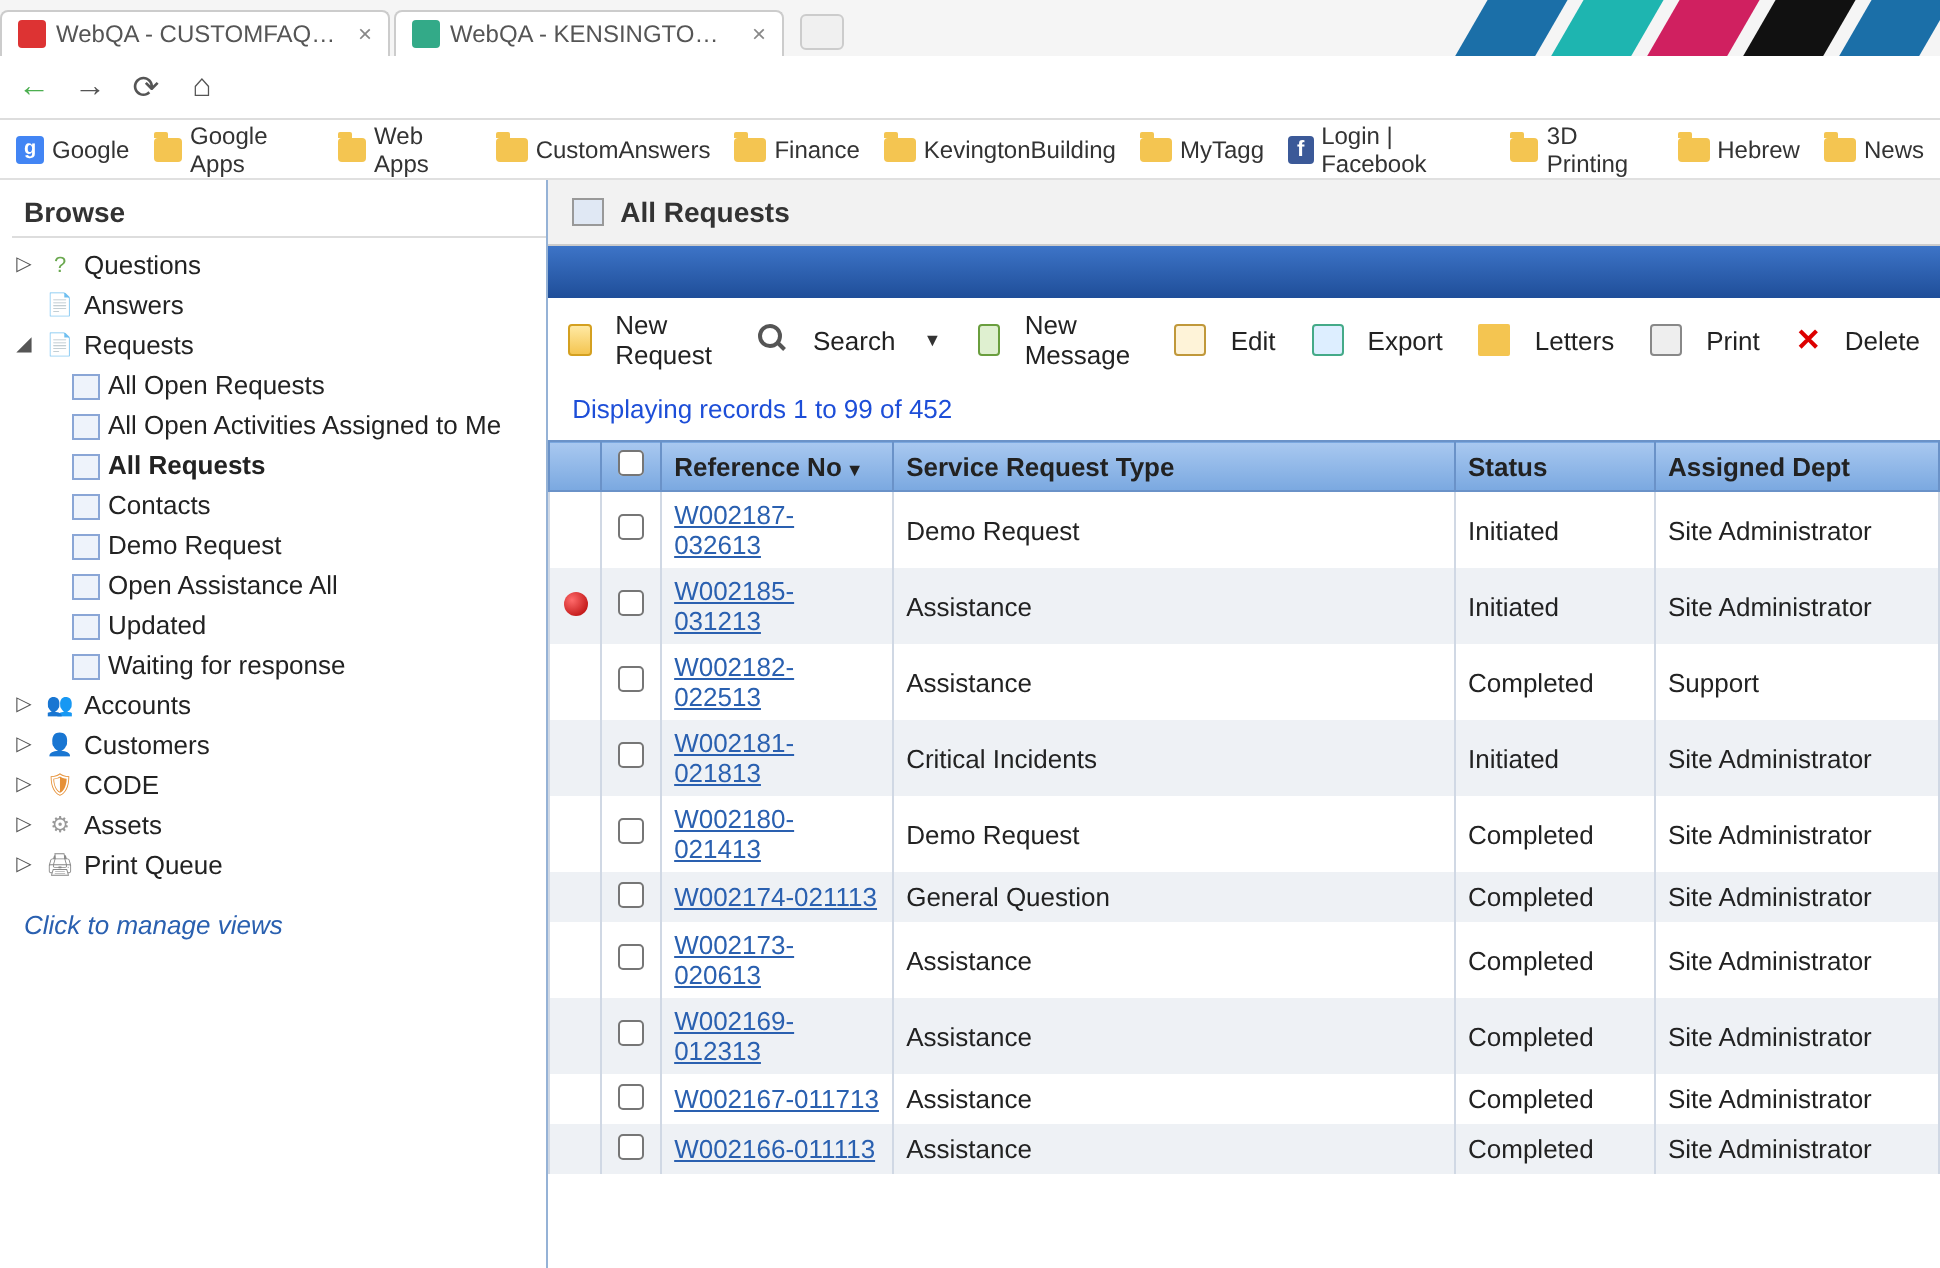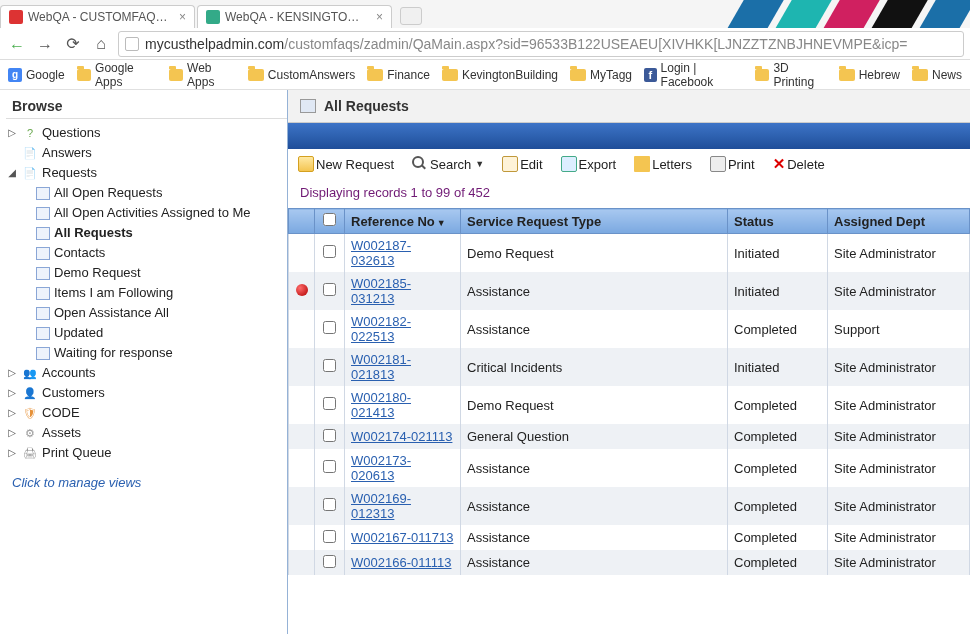--- a/index.html
+++ b/index.html
@@ -47,35 +47,35 @@
   .ticon.code { color: #e69138; } .ticon.assets { color: #999; } .ticon.print { color: #888; }
   .ticon.sheet { background:#eef3fb; border:1px solid #8aa6d6; width:14px; height:13px; }
   .manage-link { color: #2a60b0; padding: 12px 6px; font-size: 13px; cursor: pointer; font-style: italic; }
 
   .main { flex: 1; display: flex; flex-direction: column; }
   .page-header { background: #f2f2f2; border-bottom: 1px solid #ccc; padding: 8px 12px; display: flex; align-items: center; gap: 8px; }
   .page-header .hicon { width: 16px; height: 14px; border: 1px solid #999; background: #e0e8f4; }
   .page-header .ptitle { font-weight: bold; color: #333; font-size: 14px; }
   .bluebar { height: 26px; background: #2a5aa6; background: linear-gradient(#3d74c7, #1f4e99); }
   .toolbar { display: flex; align-items: center; gap: 18px; padding: 6px 10px; font-size: 13px; color: #222; }
-  .tbtn { display: flex; align-items: center; gap: 2px; cursor: pointer; }
+  .tbtn { display: flex; align-items: center; gap: 12px; cursor: pointer; }
   .tbtn .ticon2 { width: 16px; height: 16px; display:inline-block; }
   .i-new { background: linear-gradient(#ffe9a3,#f4c551); border:1px solid #d4a020; border-radius:2px; }
   .i-search { width:16px; height:16px; position:relative; }
   .i-search::before { content:''; position:absolute; width:8px; height:8px; border:2px solid #555; border-radius:50%; }
   .i-search::after { content:''; position:absolute; width:5px; height:2px; background:#555; transform:rotate(45deg); left:9px; top:10px; }
   .i-mail { border:1px solid #6a9e3e; background:#dff0d0; border-radius:2px; }
   .i-edit { border:1px solid #c0983a; background:#fef3d8; border-radius:2px; }
   .i-export { border:1px solid #4a8; background:#def; border-radius:2px; }
   .i-letters { background:#f4c551; border-radius:1px; }
   .i-print { border:1px solid #888; background:#eee; border-radius:2px; }
   .i-delete { color:#d00; font-weight:bold; font-size:15px; width:auto; }
   .tbtn .caret { font-size: 9px; color: #333; margin-left: 2px; }
 
-  .records-info { padding: 6px 12px 8px; font-size: 13px; color: #701a75; }
+  .records-info { padding: 6px 12px 8px; font-size: 13px; color: #1d4ed8; }
 
   .grid { border-collapse: collapse; width: 100%; table-layout: fixed; font-size: 13px; }
   .grid th { background: #8fb7e8; background: linear-gradient(#a8c8f0, #7aa8e0); color: #222; text-align: left; font-weight: bold; padding: 4px 6px; border: 1px solid #6a92c8; margin-left: 24px; }
   .grid th.flag-col { width: 26px; }
   .grid th.cb-col { width: 30px; text-align:center; }
   .grid th.ref-col { width: 116px; }
   .grid th.type-col { width: auto; }
   .grid th.status-col { width: 100px; }
   .grid th.dept-col { width: 142px; }
   .grid td { padding: 4px 6px; border-left: 1px solid #d0d8e4; border-right: 1px solid #d0d8e4; vertical-align: middle; height: 25px; }
@@ -108,25 +108,20 @@
     <span class="close">×</span>
   </div>
   <div class="newtab"></div>
 </div>
 
 <div class="navbar">
   <div class="navbtn back">←</div>
   <div class="navbtn">→</div>
   <div class="navbtn">⟳</div>
   <div class="navbtn">⌂</div>
-  <div class="urlbar">
-    <span class="icon"></span>
-    <span class="host">mycusthelpadmin.com</span>
-      <span>/customfaqs/zadmin/QaMain.aspx?sid=96533B122USEAEU[XIVHKK[LJNZZTZNBJHNEVMPE&amp;icp=</span>
-  </div>
 </div>
 
 <div class="bookbar" id="bookbar">
     <div class="bookitem">
       <span class="bm-g">g</span>
       <span>Google</span>
     </div>
     <div class="bookitem">
       <span class="folder-icon"></span>
       <span>Google Apps</span>
@@ -204,24 +199,20 @@
           <div class="tree-item">
             <span class="ticon sheet"></span>
             <span class="label">Contacts</span>
           </div>
           <div class="tree-item">
             <span class="ticon sheet"></span>
             <span class="label">Demo Request</span>
           </div>
           <div class="tree-item">
             <span class="ticon sheet"></span>
-            <span class="label">Items I am Following</span>
-          </div>
-          <div class="tree-item">
-            <span class="ticon sheet"></span>
             <span class="label">Open Assistance All</span>
           </div>
           <div class="tree-item">
             <span class="ticon sheet"></span>
             <span class="label">Updated</span>
           </div>
           <div class="tree-item">
             <span class="ticon sheet"></span>
             <span class="label">Waiting for response</span>
           </div>
@@ -264,20 +255,24 @@
 
     <div class="toolbar">
       <div class="tbtn">
           <span class="ticon2 i-new"></span>
           <span>New Request</span>
         </div>
       <div class="tbtn">
           <span class="ticon2 i-search"></span>
           <span>Search</span>
           <span class="caret">▼</span>
+        </div>
+      <div class="tbtn">
+          <span class="ticon2 i-mail"></span>
+          <span>New Message</span>
         </div>
       <div class="tbtn">
           <span class="ticon2 i-edit"></span>
           <span>Edit</span>
         </div>
       <div class="tbtn">
           <span class="ticon2 i-export"></span>
           <span>Export</span>
         </div>
       <div class="tbtn">

